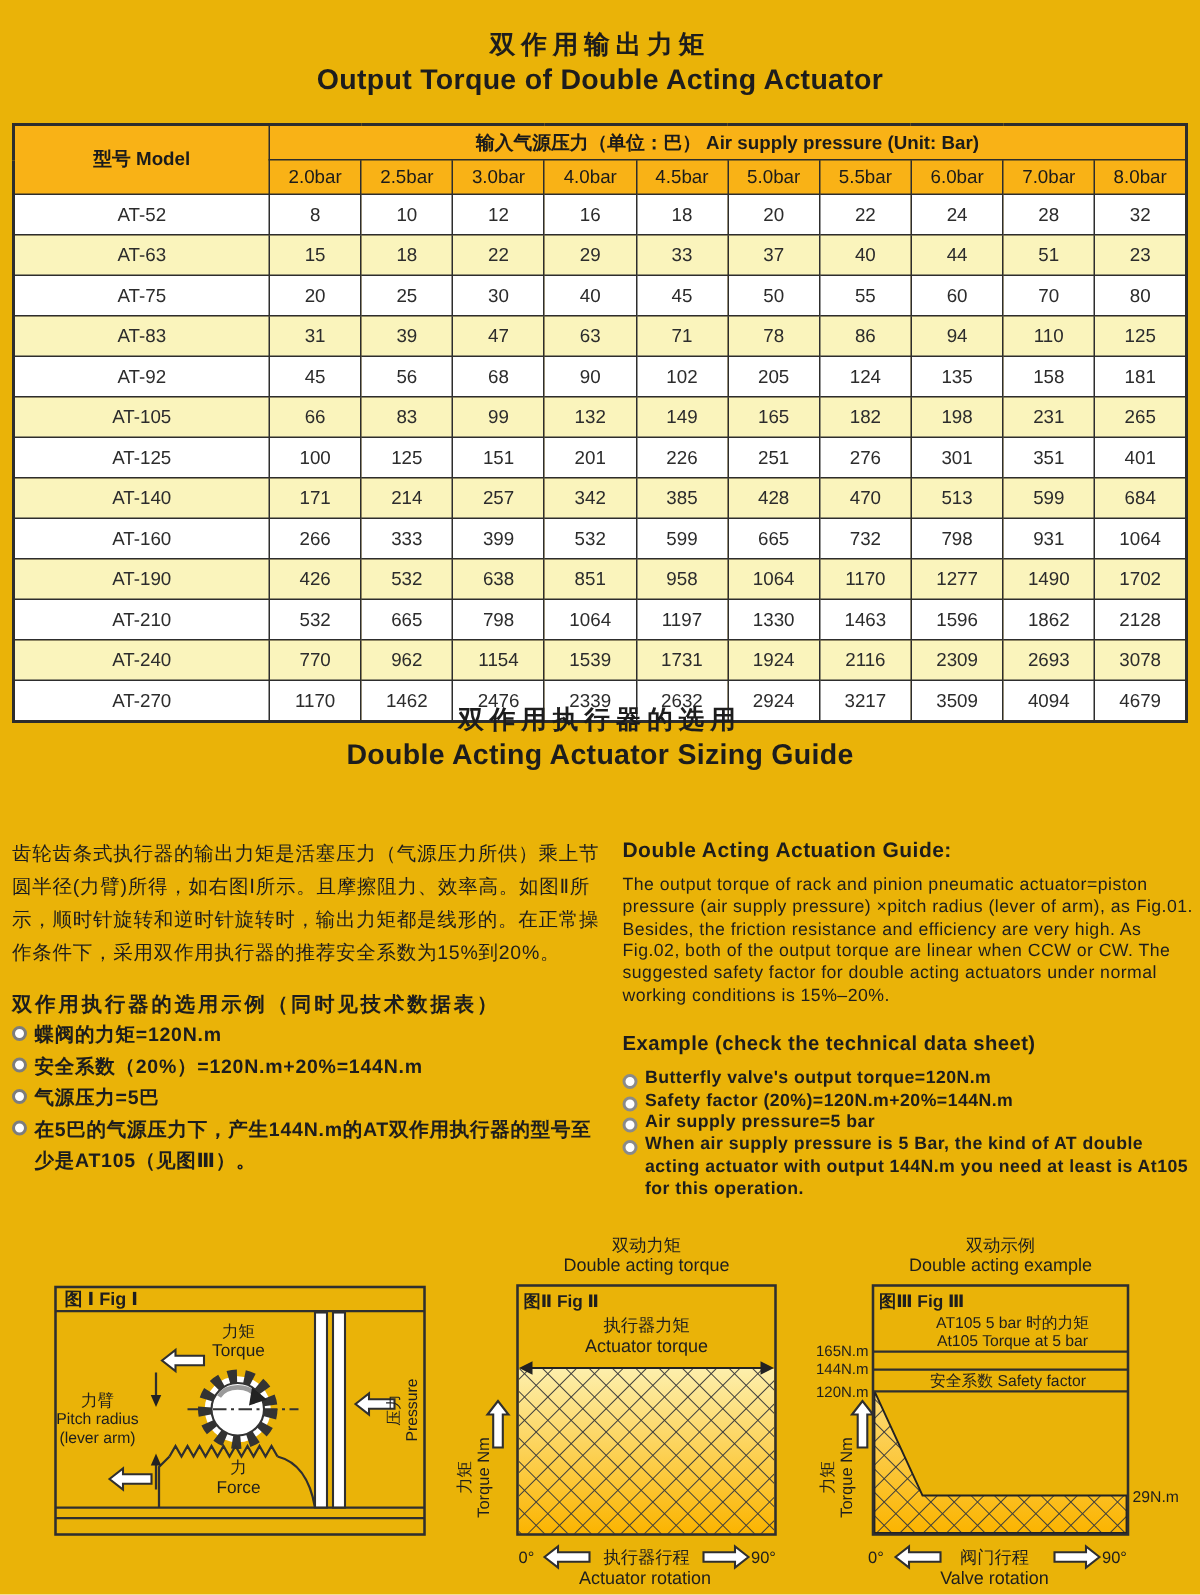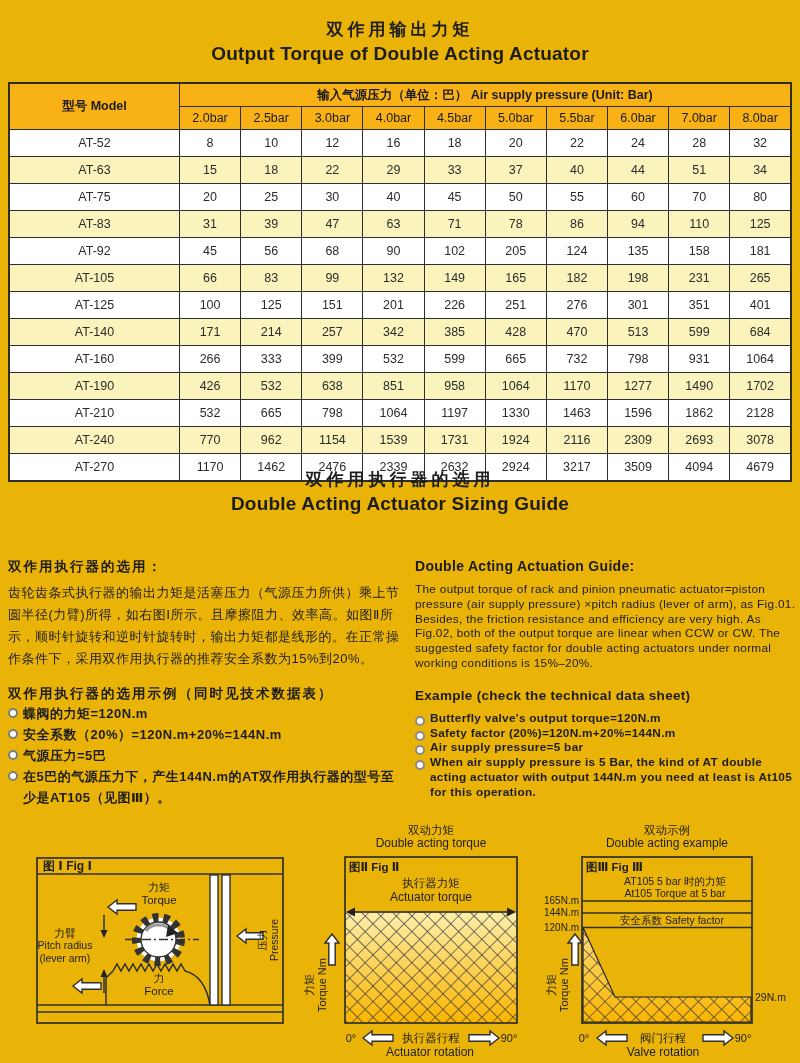--- a/index.html
+++ b/index.html
@@ -92,21 +92,21 @@
             <td>AT-63</td>
             <td>15</td>
             <td>18</td>
             <td>22</td>
             <td>29</td>
             <td>33</td>
             <td>37</td>
             <td>40</td>
             <td>44</td>
             <td>51</td>
-            <td>34</td>
+            <td>23</td>
           </tr>
           <tr>
             <td>AT-75</td>
             <td>20</td>
             <td>25</td>
             <td>30</td>
             <td>40</td>
             <td>45</td>
             <td>50</td>
             <td>55</td>
@@ -247,21 +247,20 @@
         </tbody>
     </table>
   </div>
 
   <div class="title-block" style="top:468px;">
     <div class="t-zh">双作用执行器的选用</div>
     <div class="t-en">Double Acting Actuator Sizing Guide</div>
   </div>
 
   <div class="col col-left">
-    <p class="g-head-zh">双作用执行器的选用：</p>
     <p class="g-par-zh">齿轮齿条式执行器的输出力矩是活塞压力（气源压力所供）乘上节圆半径(力臂)所得，如右图Ⅰ所示。且摩擦阻力、效率高。如图Ⅱ所示，顺时针旋转和逆时针旋转时，输出力矩都是线形的。在正常操作条件下，采用双作用执行器的推荐安全系数为15%到20%。</p>
     <p class="g-ex-zh">双作用执行器的选用示例（同时见技术数据表）</p>
     <ul class="blist zh-list">
         <li><span class="blt"></span><span>蝶阀的力矩=120N.m</span></li>
         <li><span class="blt"></span><span>安全系数（20%）=120N.m+20%=144N.m</span></li>
         <li><span class="blt"></span><span>气源压力=5巴</span></li>
         <li><span class="blt"></span><span>在5巴的气源压力下，产生144N.m的AT双作用执行器的型号至少是AT105（见图Ⅲ）。</span></li>
       </ul>
   </div>
 

